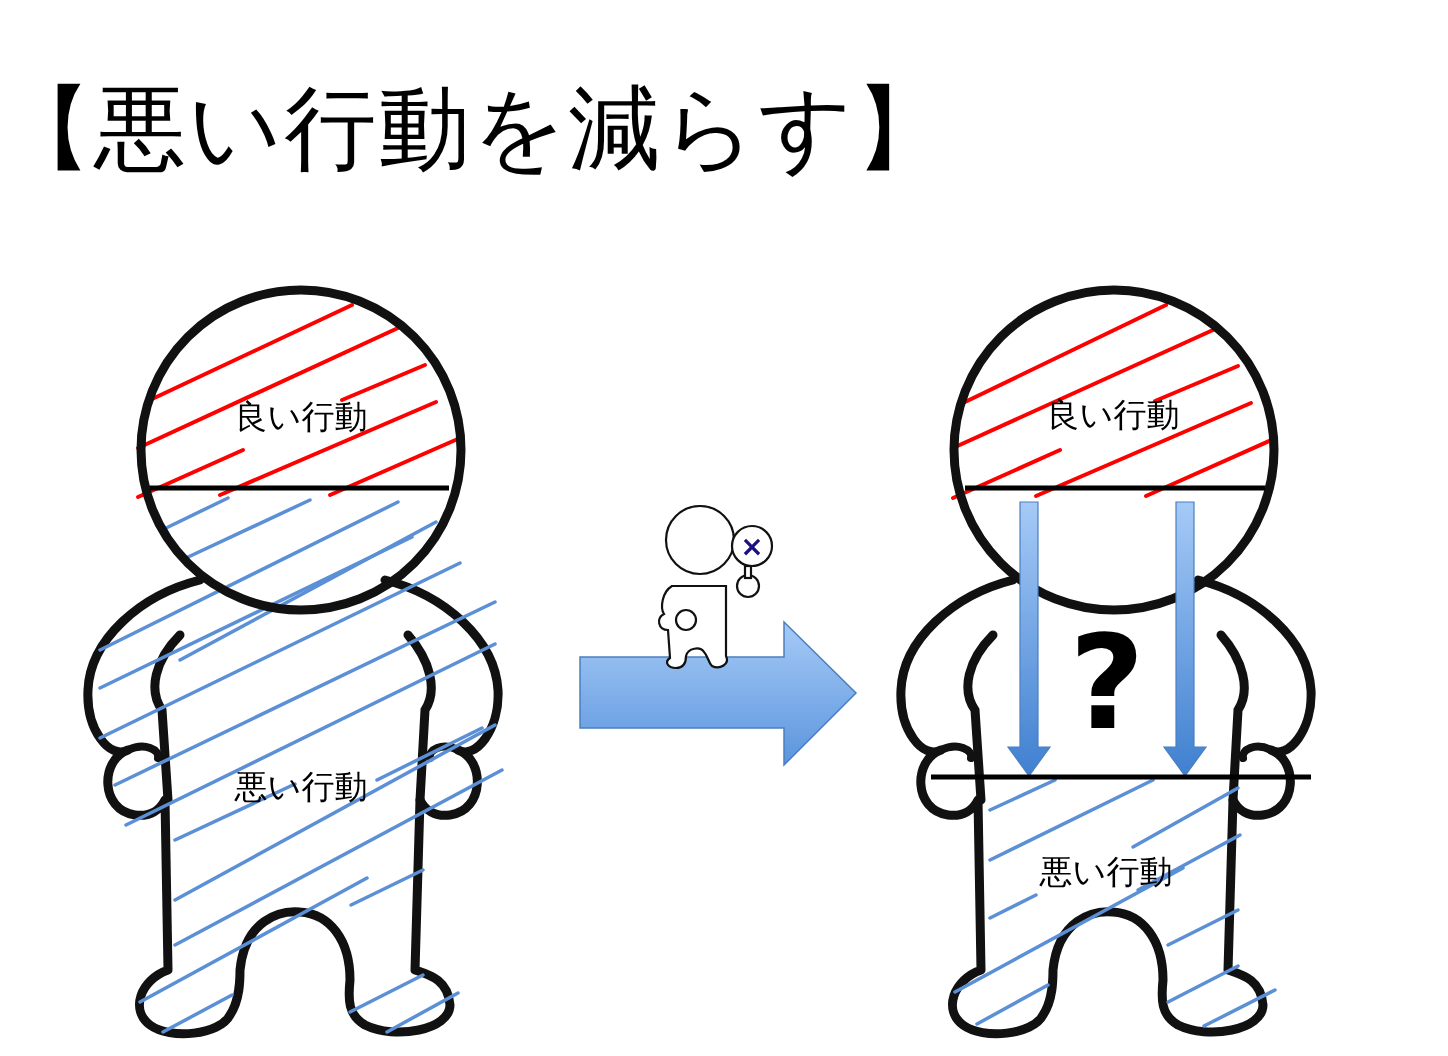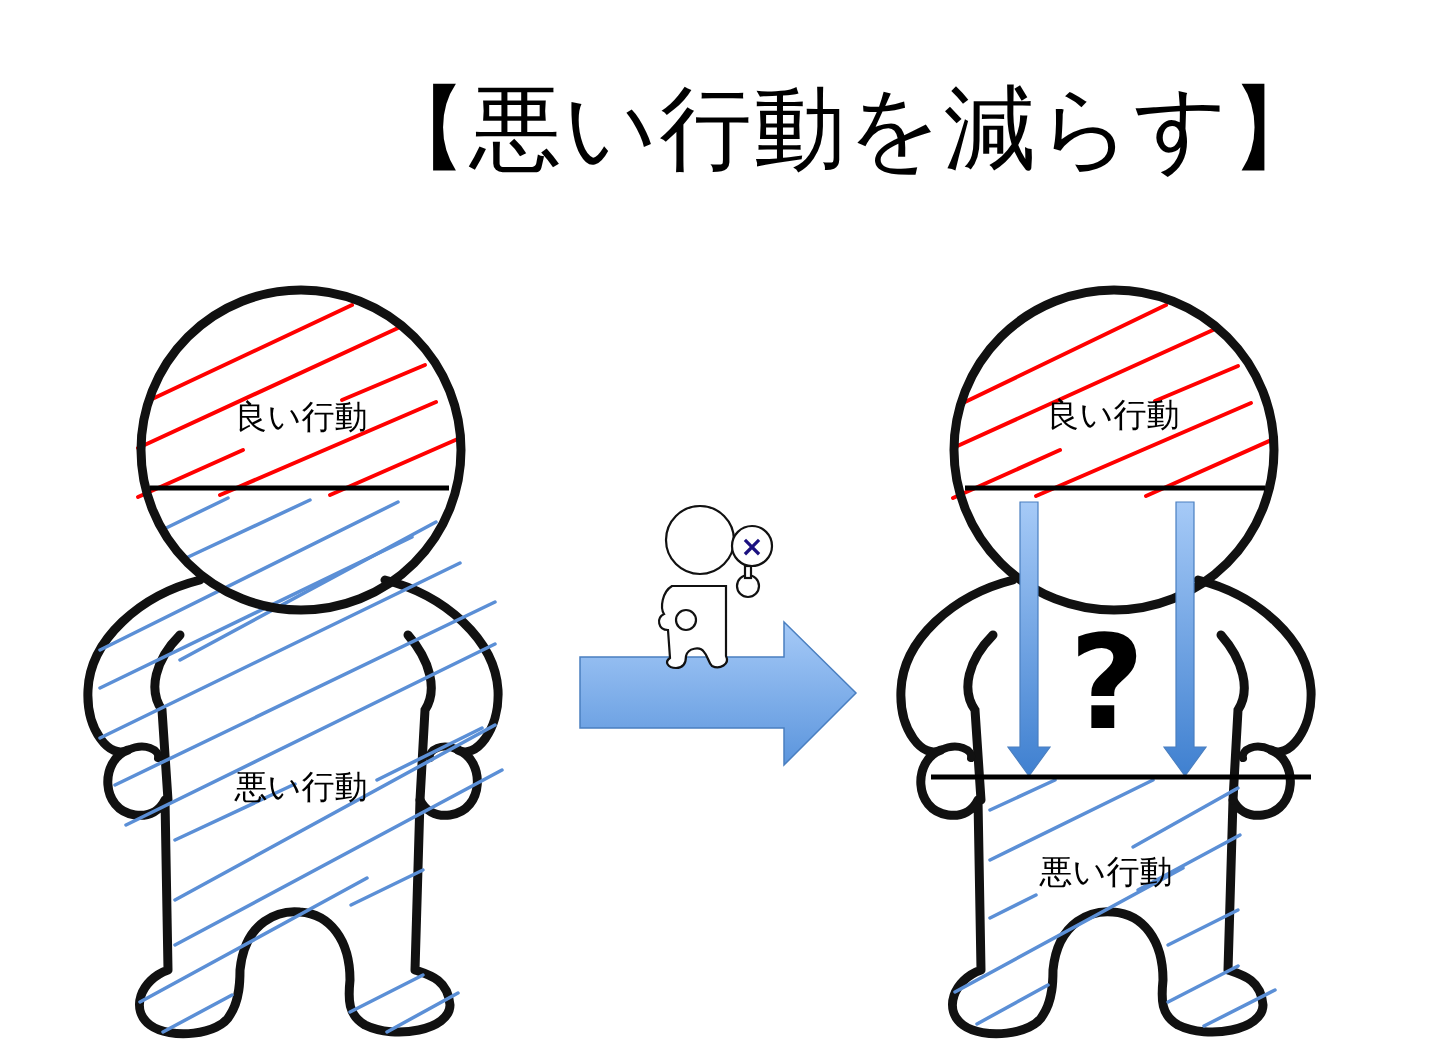--- a/index.html
+++ b/index.html
@@ -1,18 +1,18 @@
 <!DOCTYPE html>
 <html><head>
 <meta charset="utf-8">
 <style>
   html, body { margin: 0; padding: 0; background: #ffffff; }
   body { width: 1448px; height: 1056px; position: relative; overflow: hidden; font-family: "DejaVu Sans", sans-serif; }
   .title {
-    position: absolute; left: 0; top: 78px; width: 1324px; text-align: right;
+    position: absolute; left: 0; top: 78px; width: 1324px; text-align: left;
     font-size: 92px; color: #000; letter-spacing: 2px; line-height: 1.1;
   }
   svg.stage { position: absolute; left: 0; top: 0; }
   .lbl { font-family: "DejaVu Sans", sans-serif; fill: #000; }
 </style>
 </head>
 <body>
 
 <div class="title">【悪い行動を減らす】</div>
 

